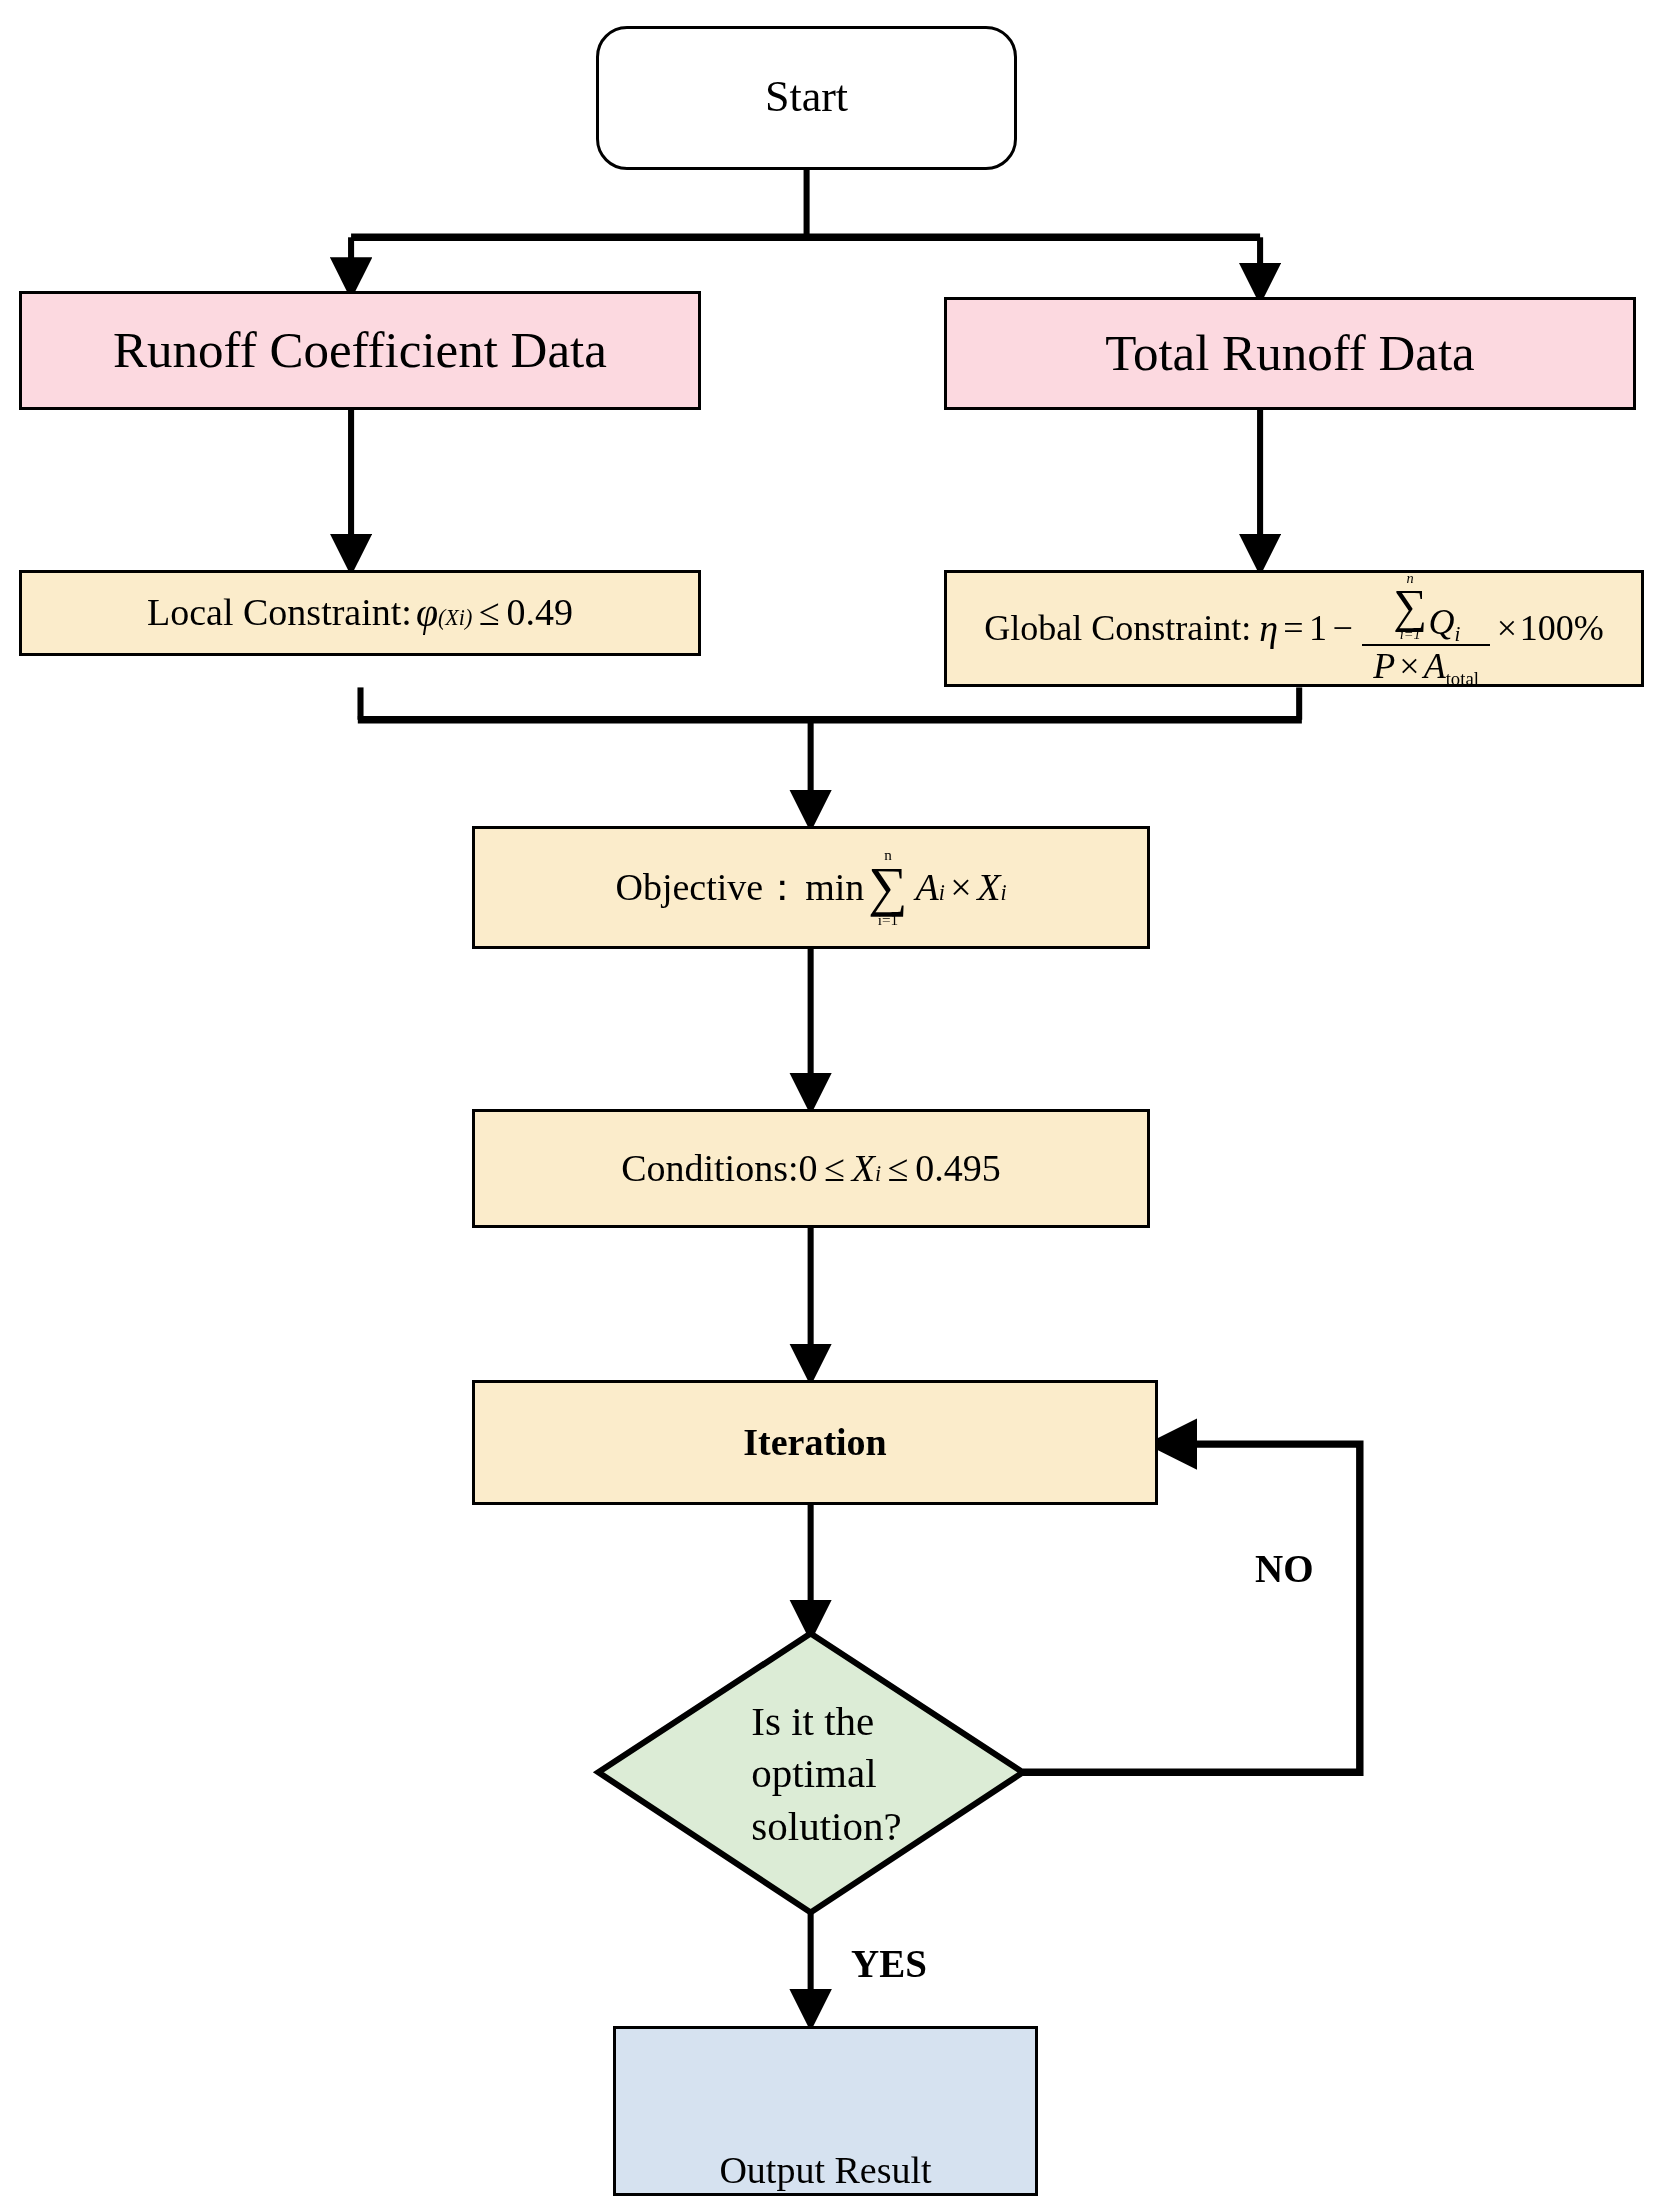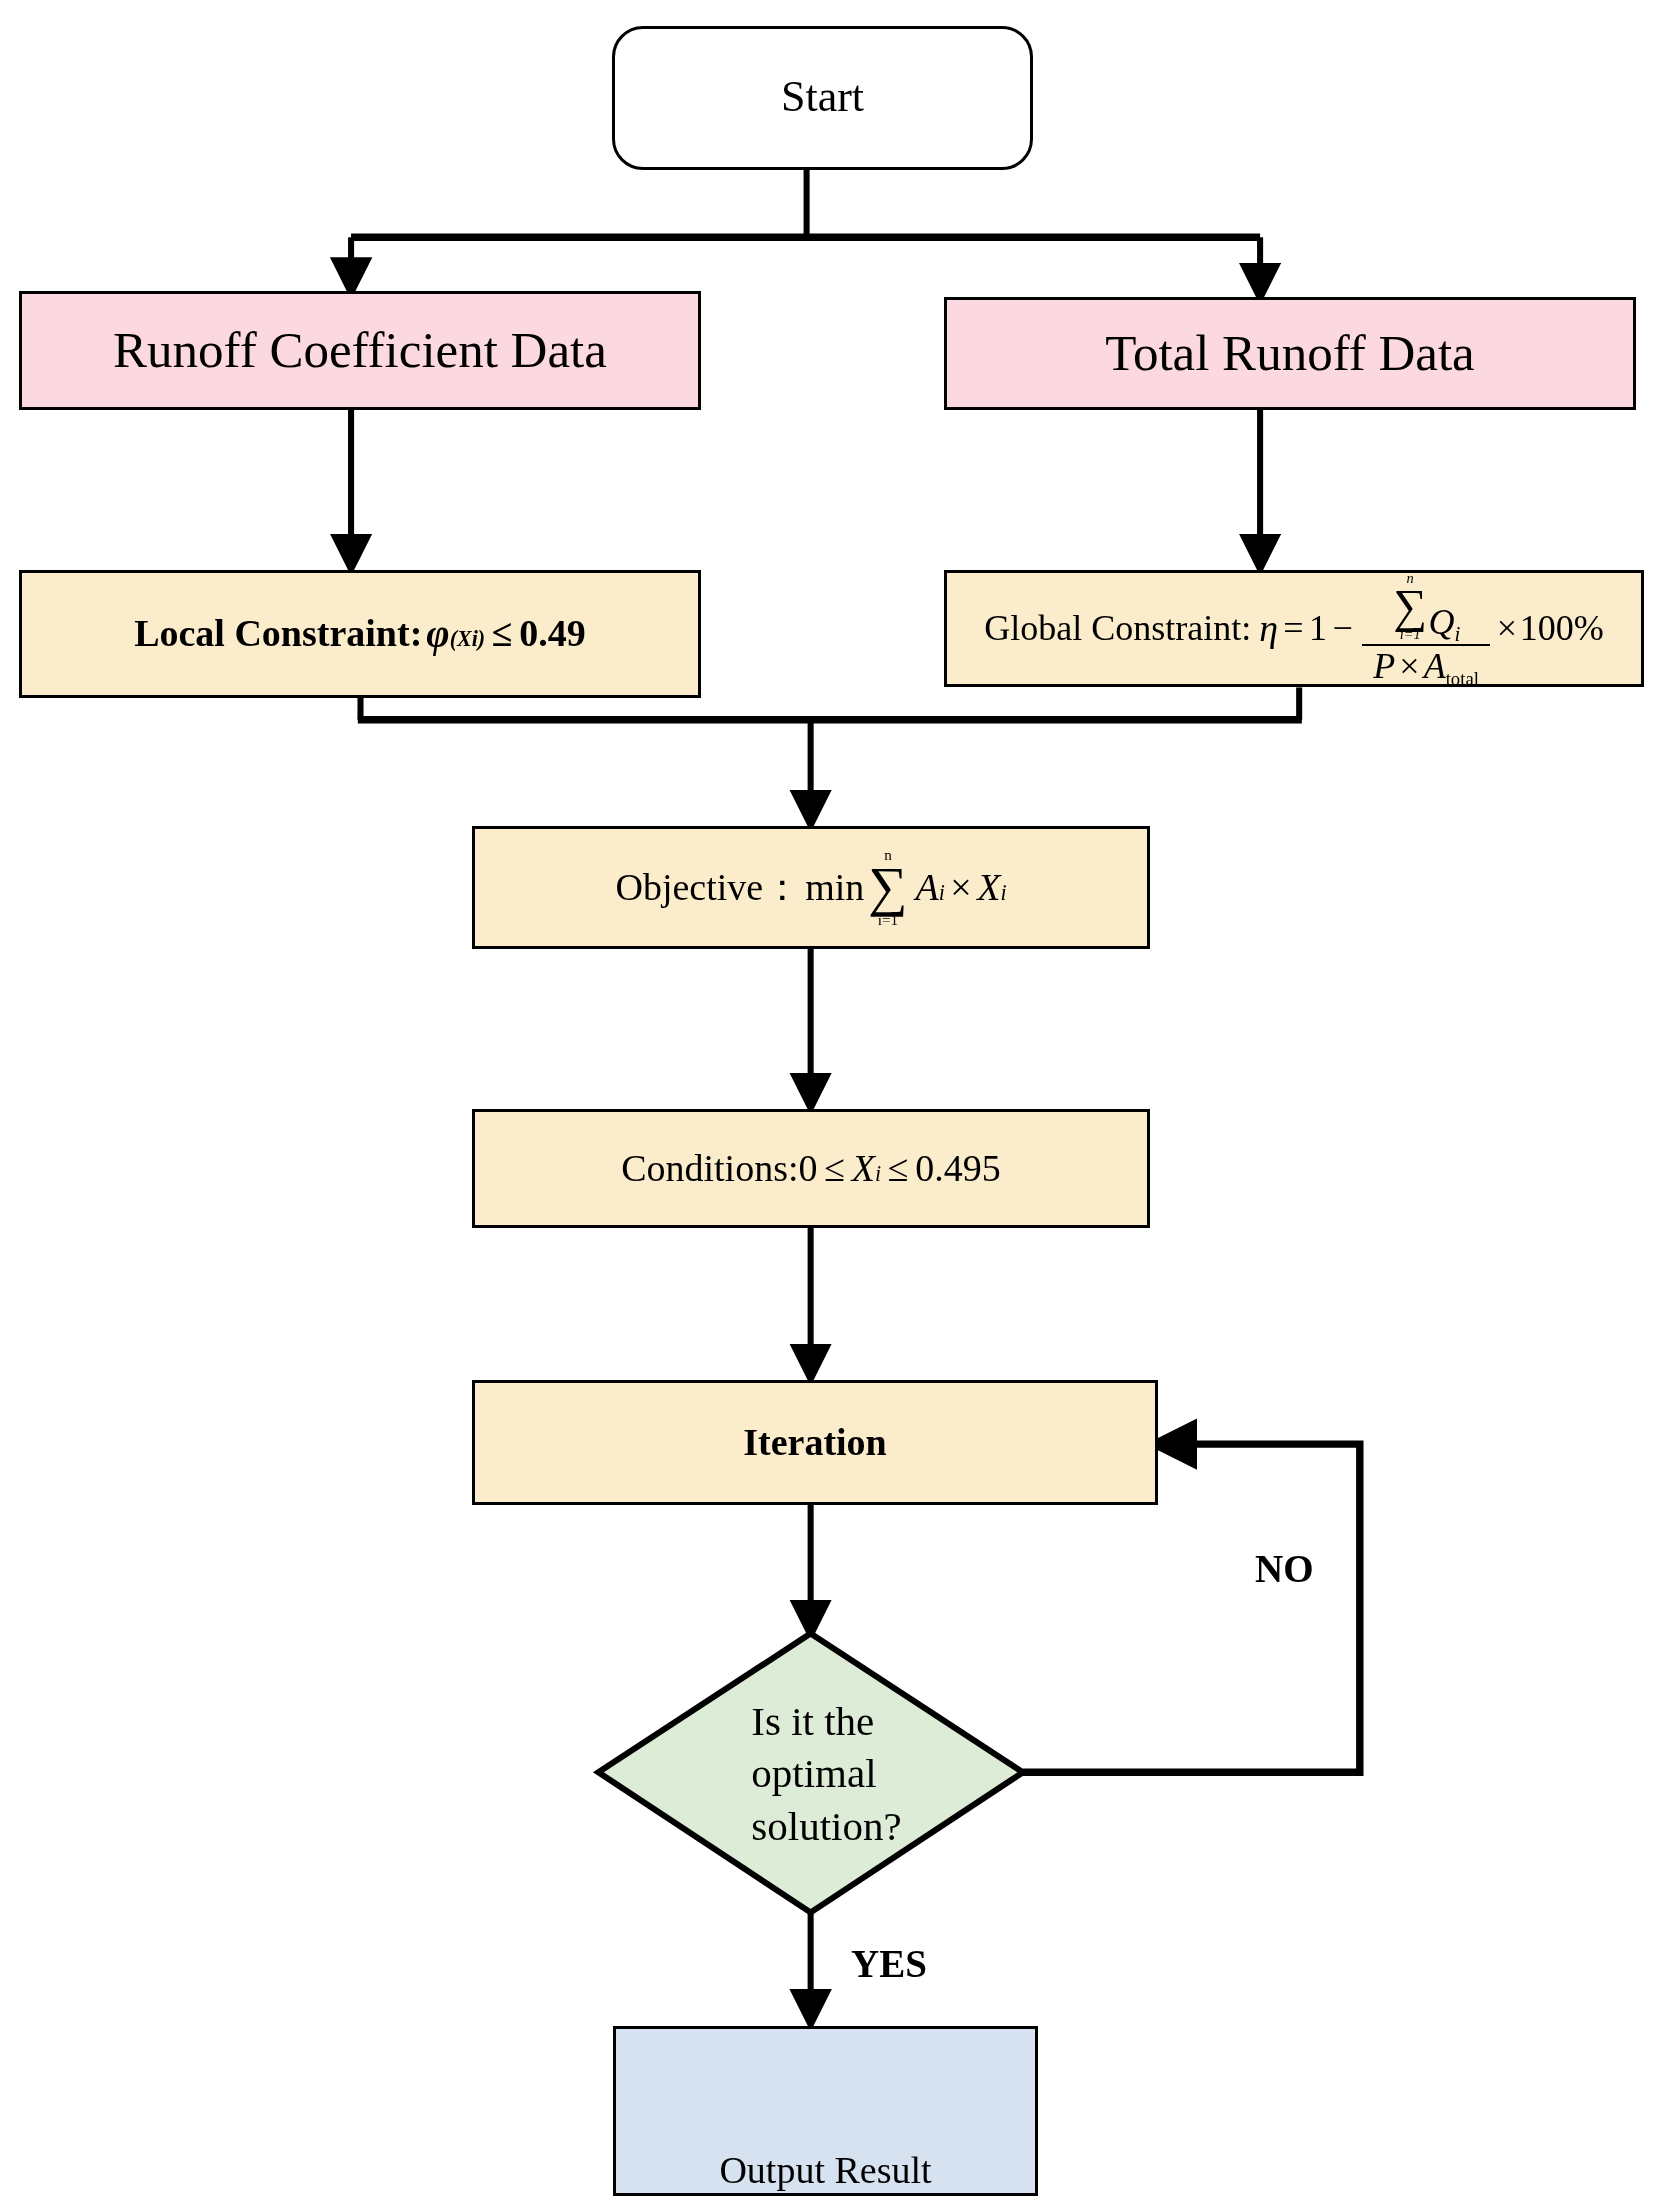--- a/index.html
+++ b/index.html
@@ -28,21 +28,20 @@
     align-items: center;
     justify-content: center;
     text-align: center;
     color: #000000;
     line-height: 1.15;
   }
   .node-start {
     border-radius: 31px;
     background: #ffffff;
     font-size: 44px;
-    margin-left: 16px;
   }
   .node-data {
     background: var(--pink);
     font-size: 51px;
   }
   .node-proc {
     background: var(--yellow);
     font-size: 38px;
   }
   .node-out {
@@ -175,21 +174,21 @@
 </div>
 
 <div class="node node-data" style="left:19px; top:291px; width:682px; height:119px; --pink:#fcd9e0;">
   <span>Runoff Coefficient Data</span>
 </div>
 
 <div class="node node-data" style="left:944px; top:297px; width:692px; height:113px; --pink:#fcd9e0;">
   <span>Total Runoff Data</span>
 </div>
 
-<div class="node node-proc" style="left:19px; top:570px; width:682px; height:128px;font-weight:bold; --yellow:#fbeccb;">
+<div class="node node-proc" style="left:19px; top:570px; width:682px; height:86px; --yellow:#fbeccb;">
   <span class="mathrow">
     <span class="lbl-pad">Local Constraint:</span>
     <span class="it" style="font-size:1.05em;">φ</span>
     <span class="sub it">(Xi)</span>
     <span style="padding:0 6.7px;">≤</span>
     <span>0.49</span>
   </span>
 </div>
 
 <div class="node node-proc" style="left:944px; top:570px; width:700px; height:117px; --yellow:#fbeccb; font-size:36px;">

